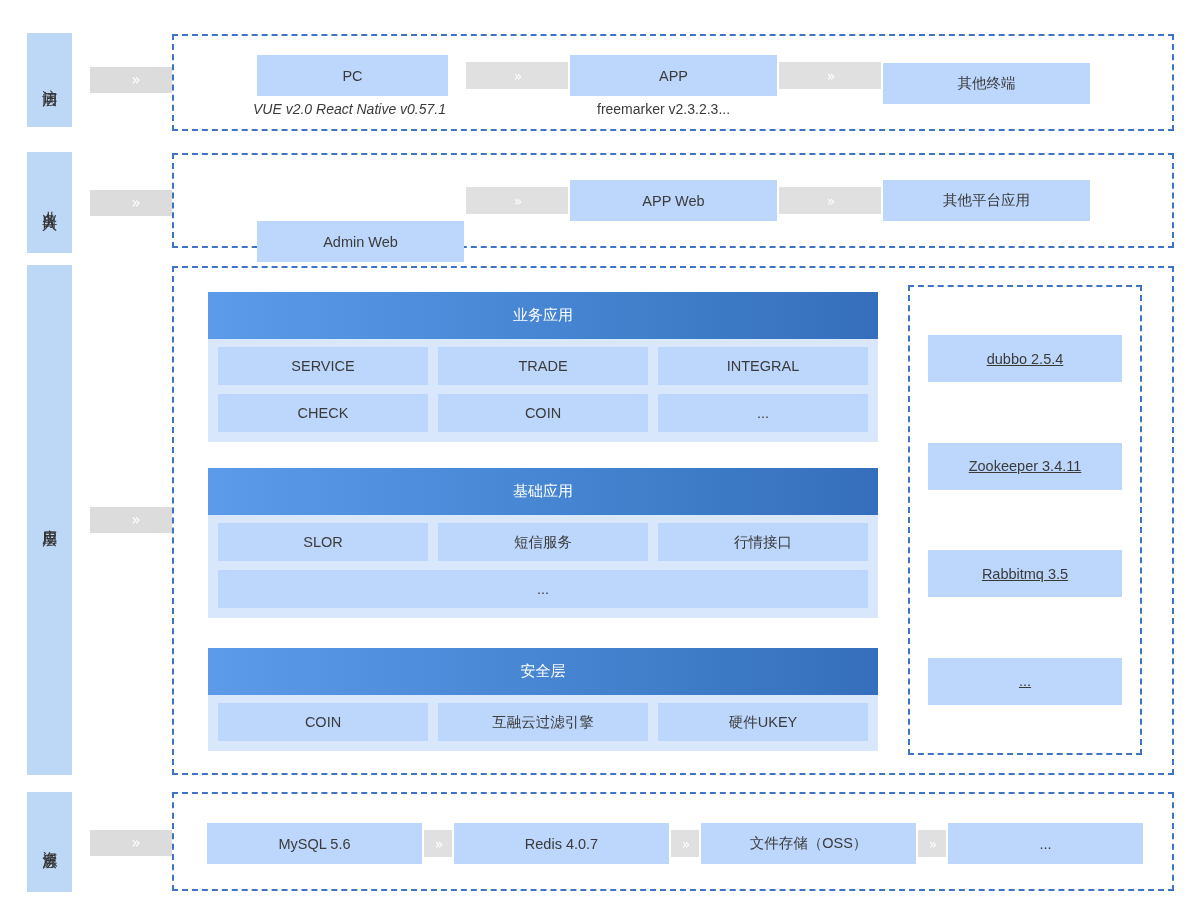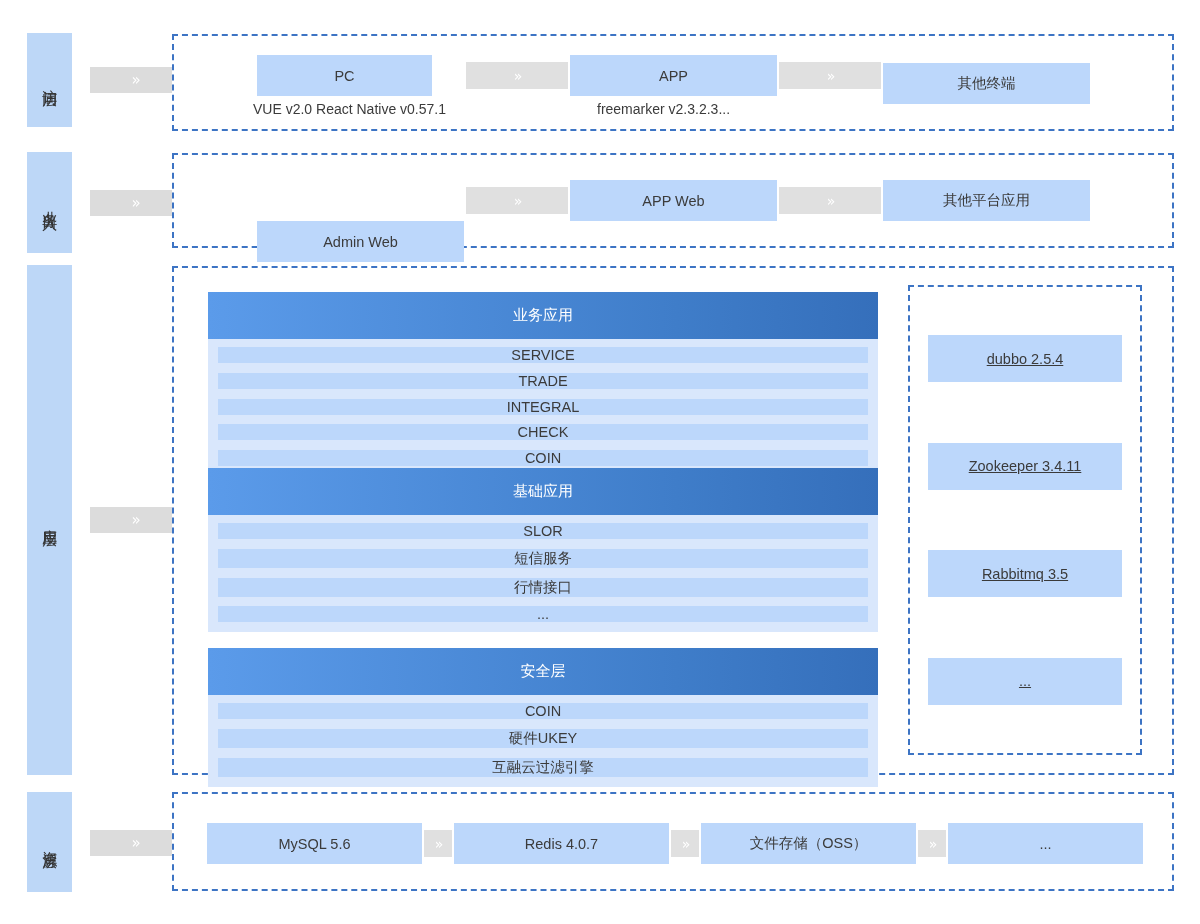--- a/index.html
+++ b/index.html
@@ -111,21 +111,20 @@
     font-size: 15px;
     display: flex;
     align-items: center;
     justify-content: center;
   }
   .stack-body { padding: 8px 10px 10px 10px; }
   .grid-row {
     display: flex;
     gap: 10px;
     margin-bottom: 9px;
-    flex-direction: column;
   }
   .grid-row:last-child { margin-bottom: 0; }
   .cell {
     flex: 1 1 0;
     height: 38px;
     background: #bcd7fb;
     display: flex;
     align-items: center;
     justify-content: center;
     font-size: 14.5px;
@@ -167,37 +166,37 @@
 
   <div class="layer-row" style="top:0;height:145px;">
     <div class="side-label" style="top:33px;height:94px;">
       <span>访问层</span>
     </div>
     <div class="connector" style="top:67px;">
       <span class="chev">»</span>
     </div>
     <div class="dashbox" style="top:34px;height:97px;"></div>
 
-    <div class="chip" style="left:257px;top:55px;width:175px;height:41px;">
+    <div class="chip" style="left:257px;top:55px;width:191px;height:41px;">
       <span>PC</span>
     </div>
     <div class="arrow" style="left:466px;top:62px;width:102px;height:27px;">
       <span class="chev">»</span>
     </div>
     <div class="chip" style="left:570px;top:55px;width:207px;height:41px;">
       <span>APP</span>
     </div>
     <div class="arrow" style="left:779px;top:62px;width:102px;height:27px;">
       <span class="chev">»</span>
     </div>
     <div class="chip" style="left:883px;top:55px;width:207px;height:41px;margin-top:8px;">
       <span>其他终端</span>
     </div>
 
-    <div class="note" style="left:253px;top:101px;">VUE v2.0 React Native v0.57.1</div>
+    <div class="note" style="left:253px;top:101px;font-style:italic;">VUE v2.0 React Native v0.57.1</div>
     <div class="note" style="left:597px;top:101px;">freemarker v2.3.2.3...</div>
   </div>
 
   <div class="layer-row" style="top:145px;height:115px;">
     <div class="side-label" style="top:7px;height:101px;">
       <span>业务入口</span>
     </div>
     <div class="connector" style="top:45px;">
       <span class="chev">»</span>
     </div>
@@ -258,22 +257,22 @@
         <div class="cell full">...</div>
       </div>
     </div>
   </div>
 
   <div class="stack" style="top:648px;">
     <div class="stack-head">安全层</div>
     <div class="stack-body">
       <div class="grid-row">
         <div class="cell">COIN</div>
+        <div class="cell">互融云过滤引擎</div>
         <div class="cell">硬件UKEY</div>
-        <div class="cell">互融云过滤引擎</div>
       </div>
     </div>
   </div>
 
   <div class="mw-panel">
     <div class="mw-item">dubbo 2.5.4</div>
     <div class="mw-item">Zookeeper 3.4.11</div>
     <div class="mw-item">Rabbitmq 3.5</div>
     <div class="mw-item">...</div>
   </div>

